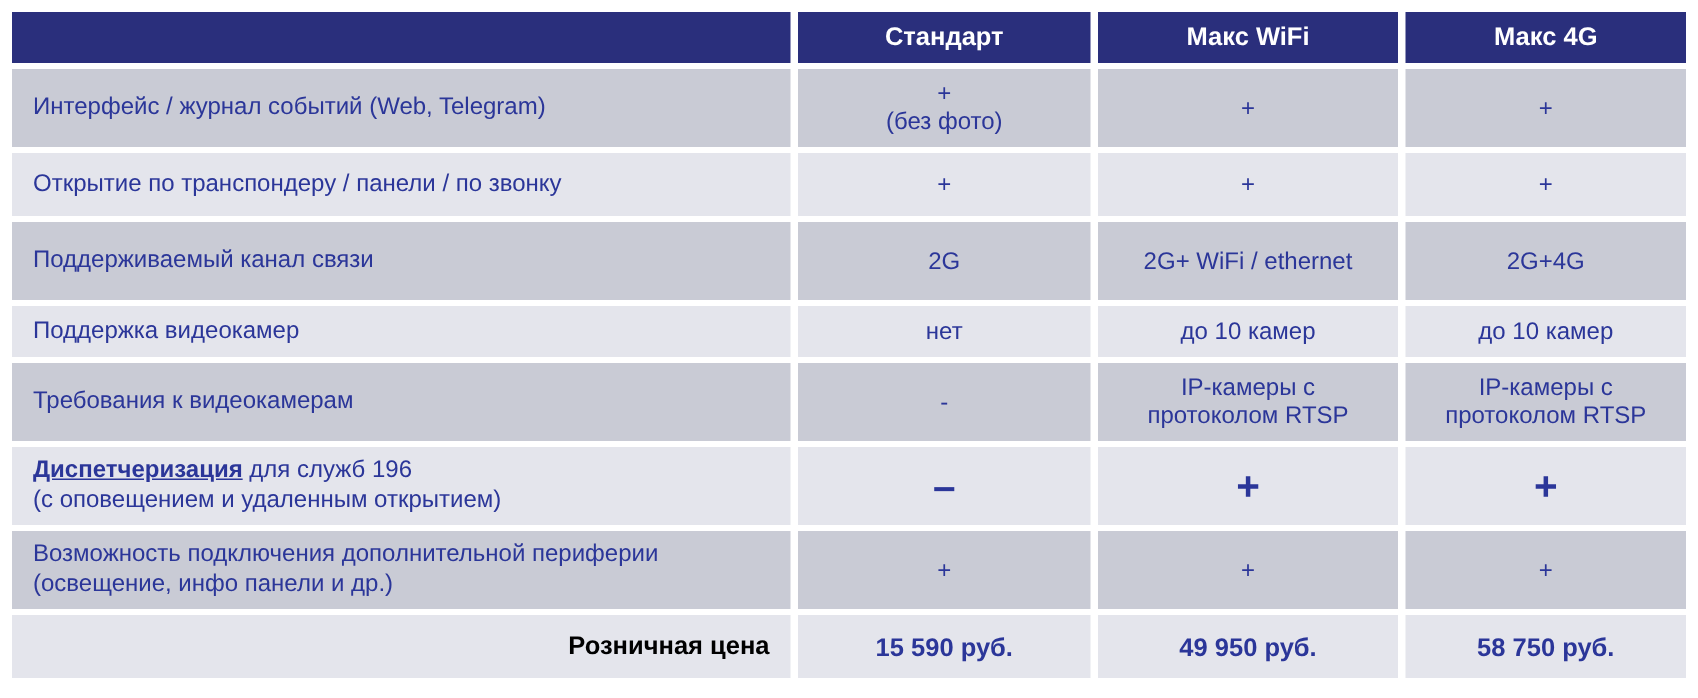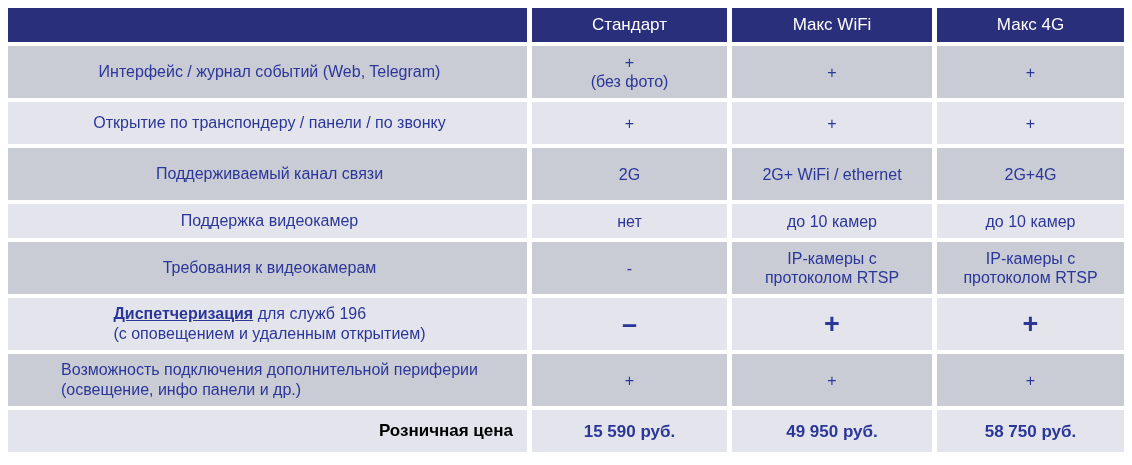--- a/index.html
+++ b/index.html
@@ -17,27 +17,27 @@
     grid-template-rows: 34px 52px 42px 52px 34px 52px 52px 52px 42px;
     column-gap: 5px; row-gap: 4px;
   }
   .row { display: contents; }
   .cell {
     display: flex; align-items: center;
     white-space: pre-line;
   }
   .h {
     background: #2A2F7C; color: #ffffff;
-    font-weight: normal; font-size: 17px;
+    font-weight: bold; font-size: 17px;
     justify-content: center; text-align: center;
   }
   .dark  { background: #C9CBD5; }
   .light { background: #E4E5EC; }
   .lbl {
-    justify-content: center;
+    justify-content: flex-start;
     padding-left: 14px; padding-right: 10px;
     color: #2B3699; font-size: 16px; line-height: 20px;
   }
   .val {
     justify-content: center; text-align: center;
     color: #2B3699; font-size: 16px; line-height: 19px;
     padding: 0 6px;
   }
   .big { font-size: 27px; font-weight: bold; line-height: 27px; }
   .price { font-weight: bold; font-size: 17px; }

